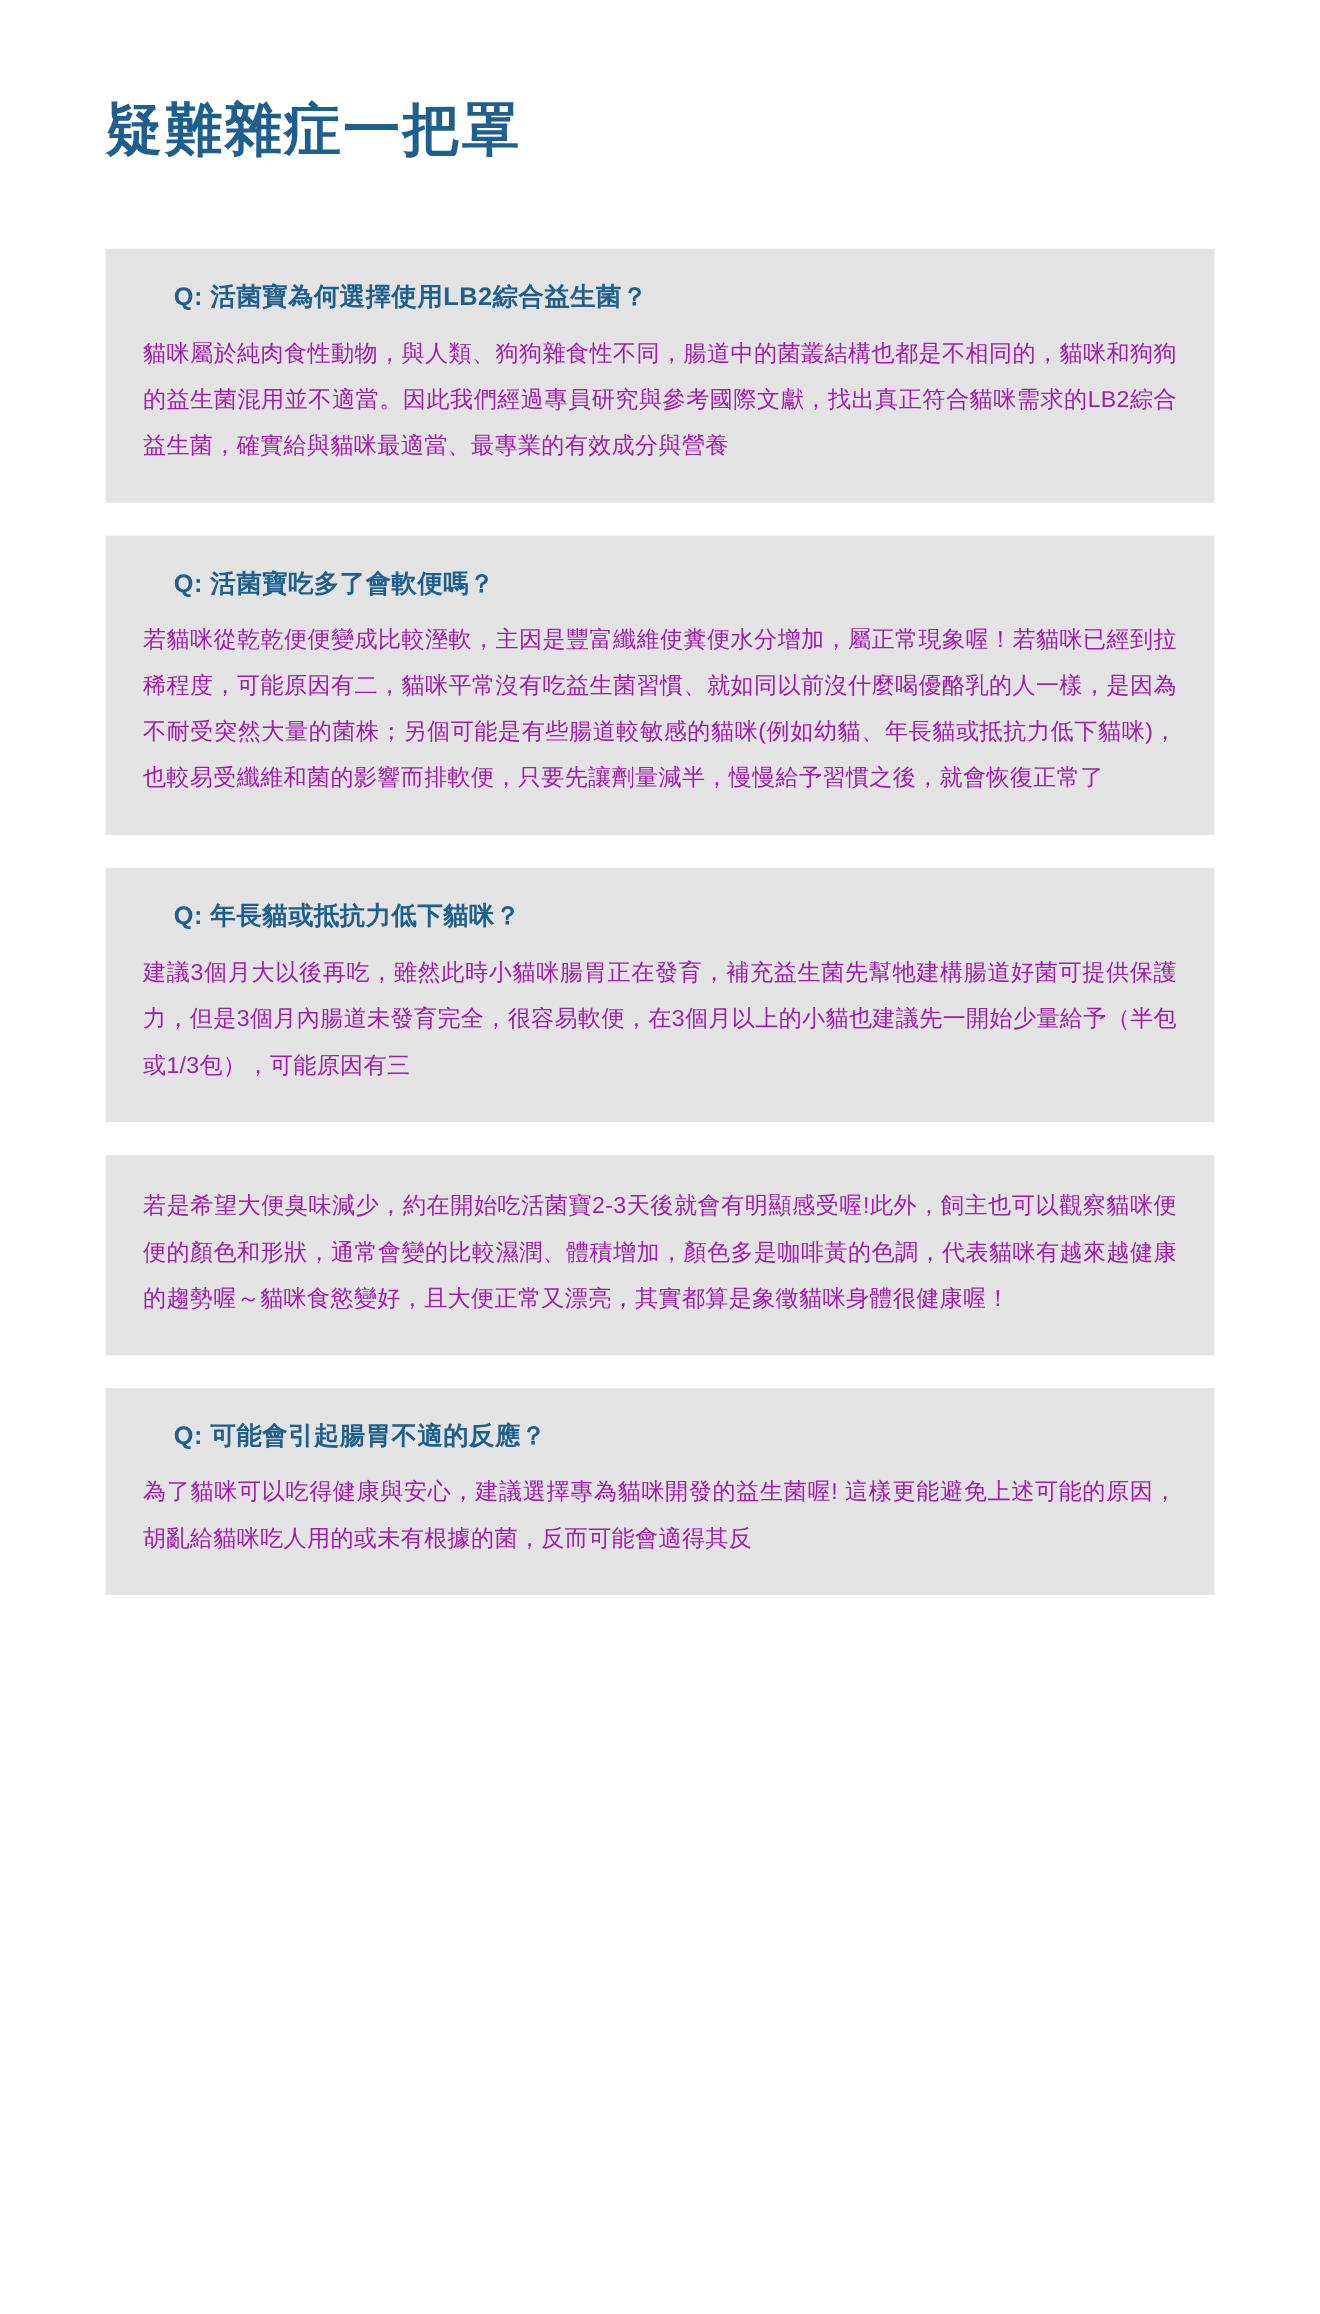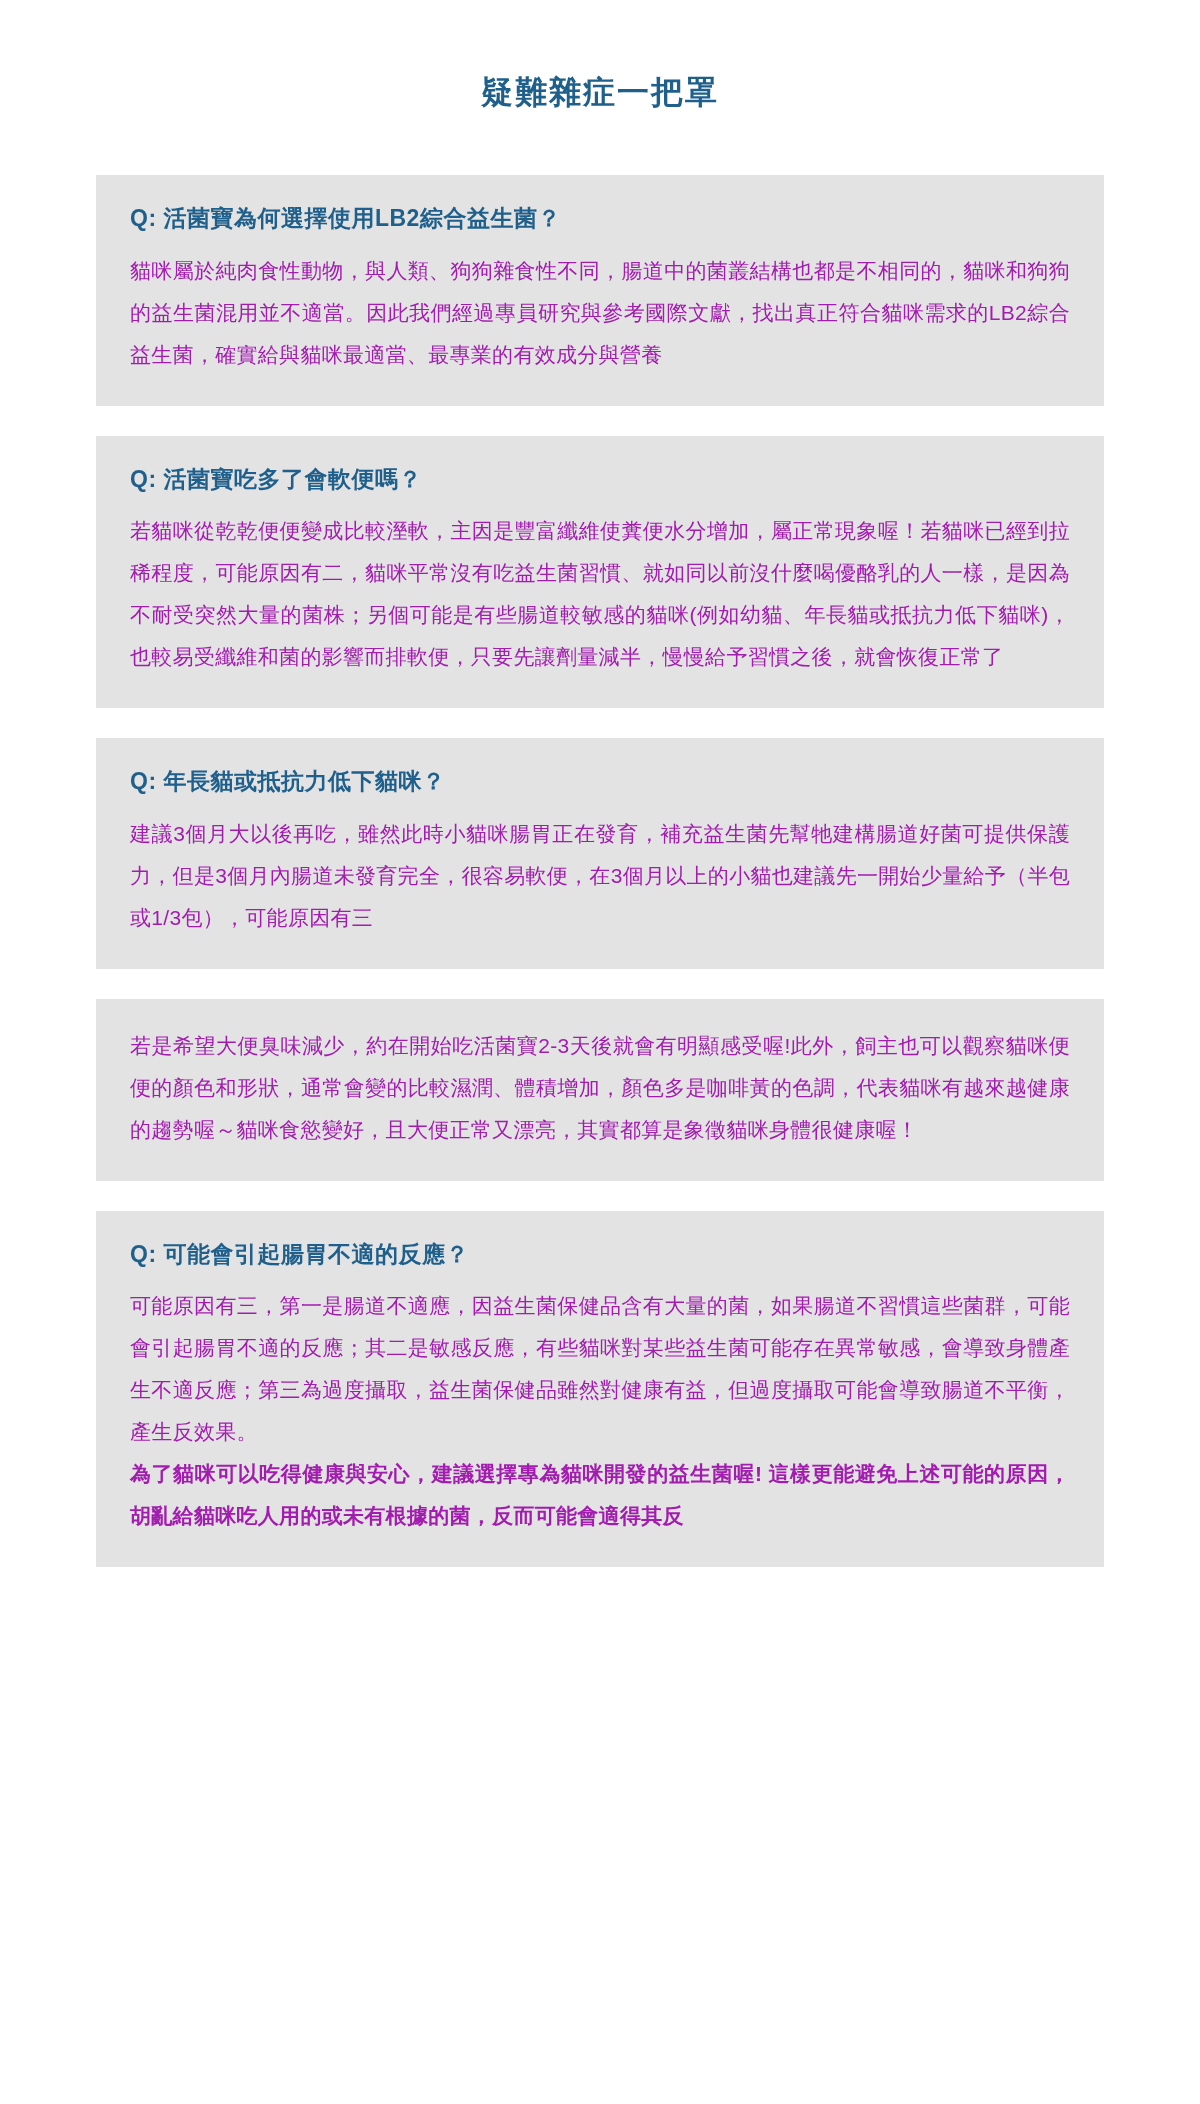--- a/index.html
+++ b/index.html
@@ -12,22 +12,21 @@
     width: 1200px;
     min-height: 2104px;
     font-family: "Liberation Sans", sans-serif;
     color: #3f3f3f;
   }
   .page {
     width: 1200px;
     padding: 0 96px;
   }
   .page-title {
-    text-align: center;
-    font-size: 32px;
+    font-size: 52px;
     font-weight: bold;
     letter-spacing: 2px;
     color: #1f5f8b;
     padding-top: 52px;
     padding-bottom: 42px;
     line-height: 1.2;
   }
   .faq-list {
     display: flex;
     flex-direction: column;
@@ -37,20 +36,21 @@
     background: #e3e3e3;
     padding: 26px 34px 30px 34px;
   }
   .faq-q {
     color: #1f5f8b;
     font-weight: bold;
     font-size: 23px;
     line-height: 1.5;
     margin-bottom: 14px;
     letter-spacing: 0.5px;
+    margin-left: 28px;
   }
   .faq-a {
     color: #a21caf;
     font-size: 21px;
     line-height: 2.0;
     letter-spacing: 0.3px;
     text-align: justify;
   }
   .faq-a p {
     margin: 0;
@@ -92,19 +92,18 @@
 
     <section class="faq-card">
       <div class="faq-a">
         <p>若是希望大便臭味減少，約在開始吃活菌寶2-3天後就會有明顯感受喔!此外，飼主也可以觀察貓咪便便的顏色和形狀，通常會變的比較濕潤、體積增加，顏色多是咖啡黃的色調，代表貓咪有越來越健康的趨勢喔～貓咪食慾變好，且大便正常又漂亮，其實都算是象徵貓咪身體很健康喔！</p>
       </div>
     </section>
 
     <section class="faq-card">
       <div class="faq-q">Q: 可能會引起腸胃不適的反應？</div>
       <div class="faq-a">
-        <p>可能原因有三，第一是腸道不適應，因益生菌保健品含有大量的菌，如果腸道不習慣這些菌群，可能會引起腸胃不適的反應；其二是敏感反應，有些貓咪對某些益生菌可能存在異常敏感，會導致身體產生不適反應；第三為過度攝取，益生菌保健品雖然對健康有益，但過度攝取可能會導致腸道不平衡，產生反效果。</p>
         <p>為了貓咪可以吃得健康與安心，建議選擇專為貓咪開發的益生菌喔! 這樣更能避免上述可能的原因，胡亂給貓咪吃人用的或未有根據的菌，反而可能會適得其反</p>
       </div>
     </section>
 
   </div>
 </div>
 
 </body></html>

